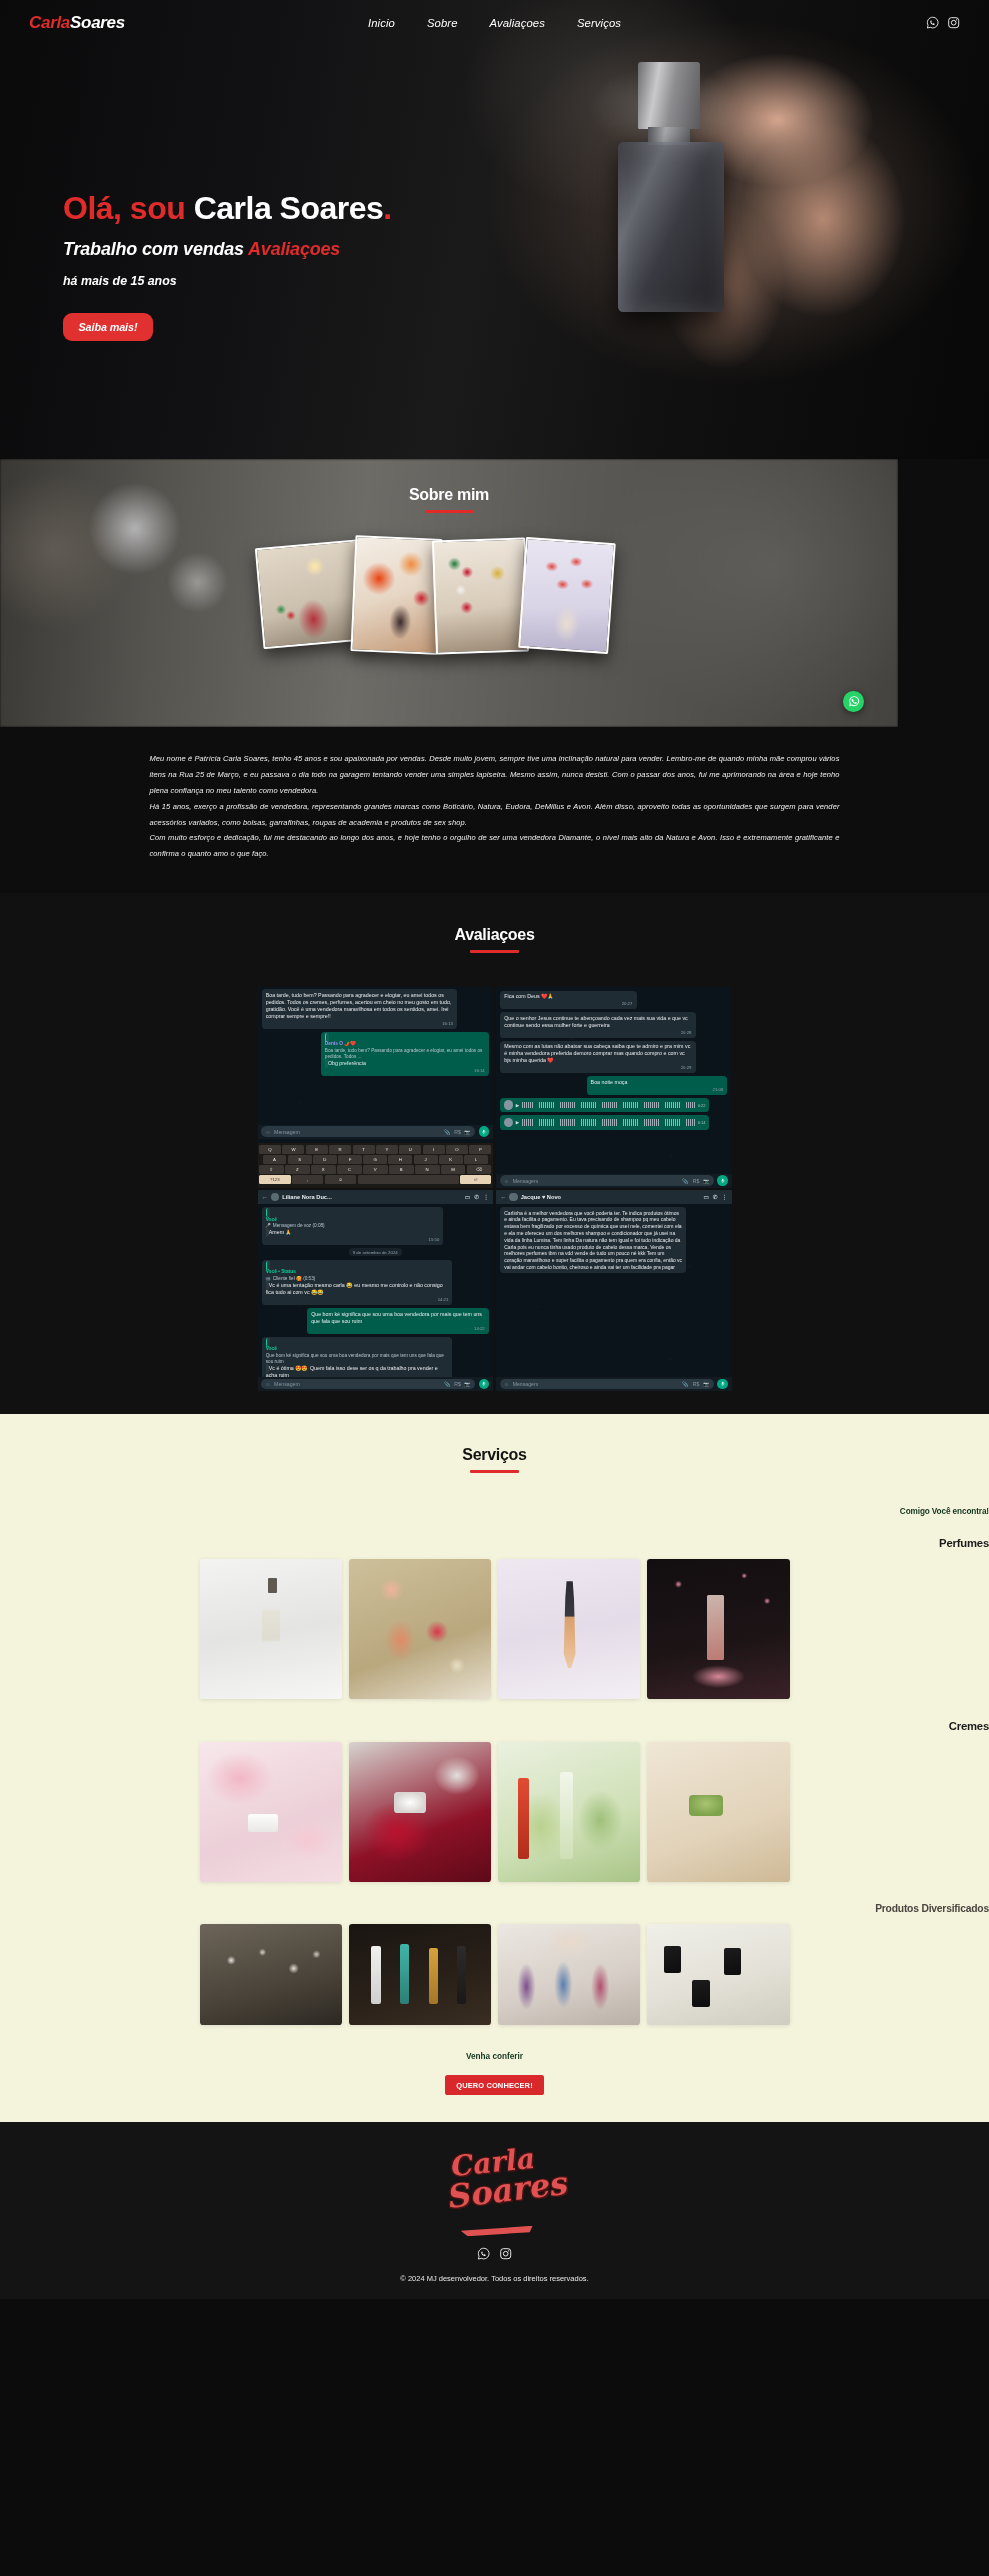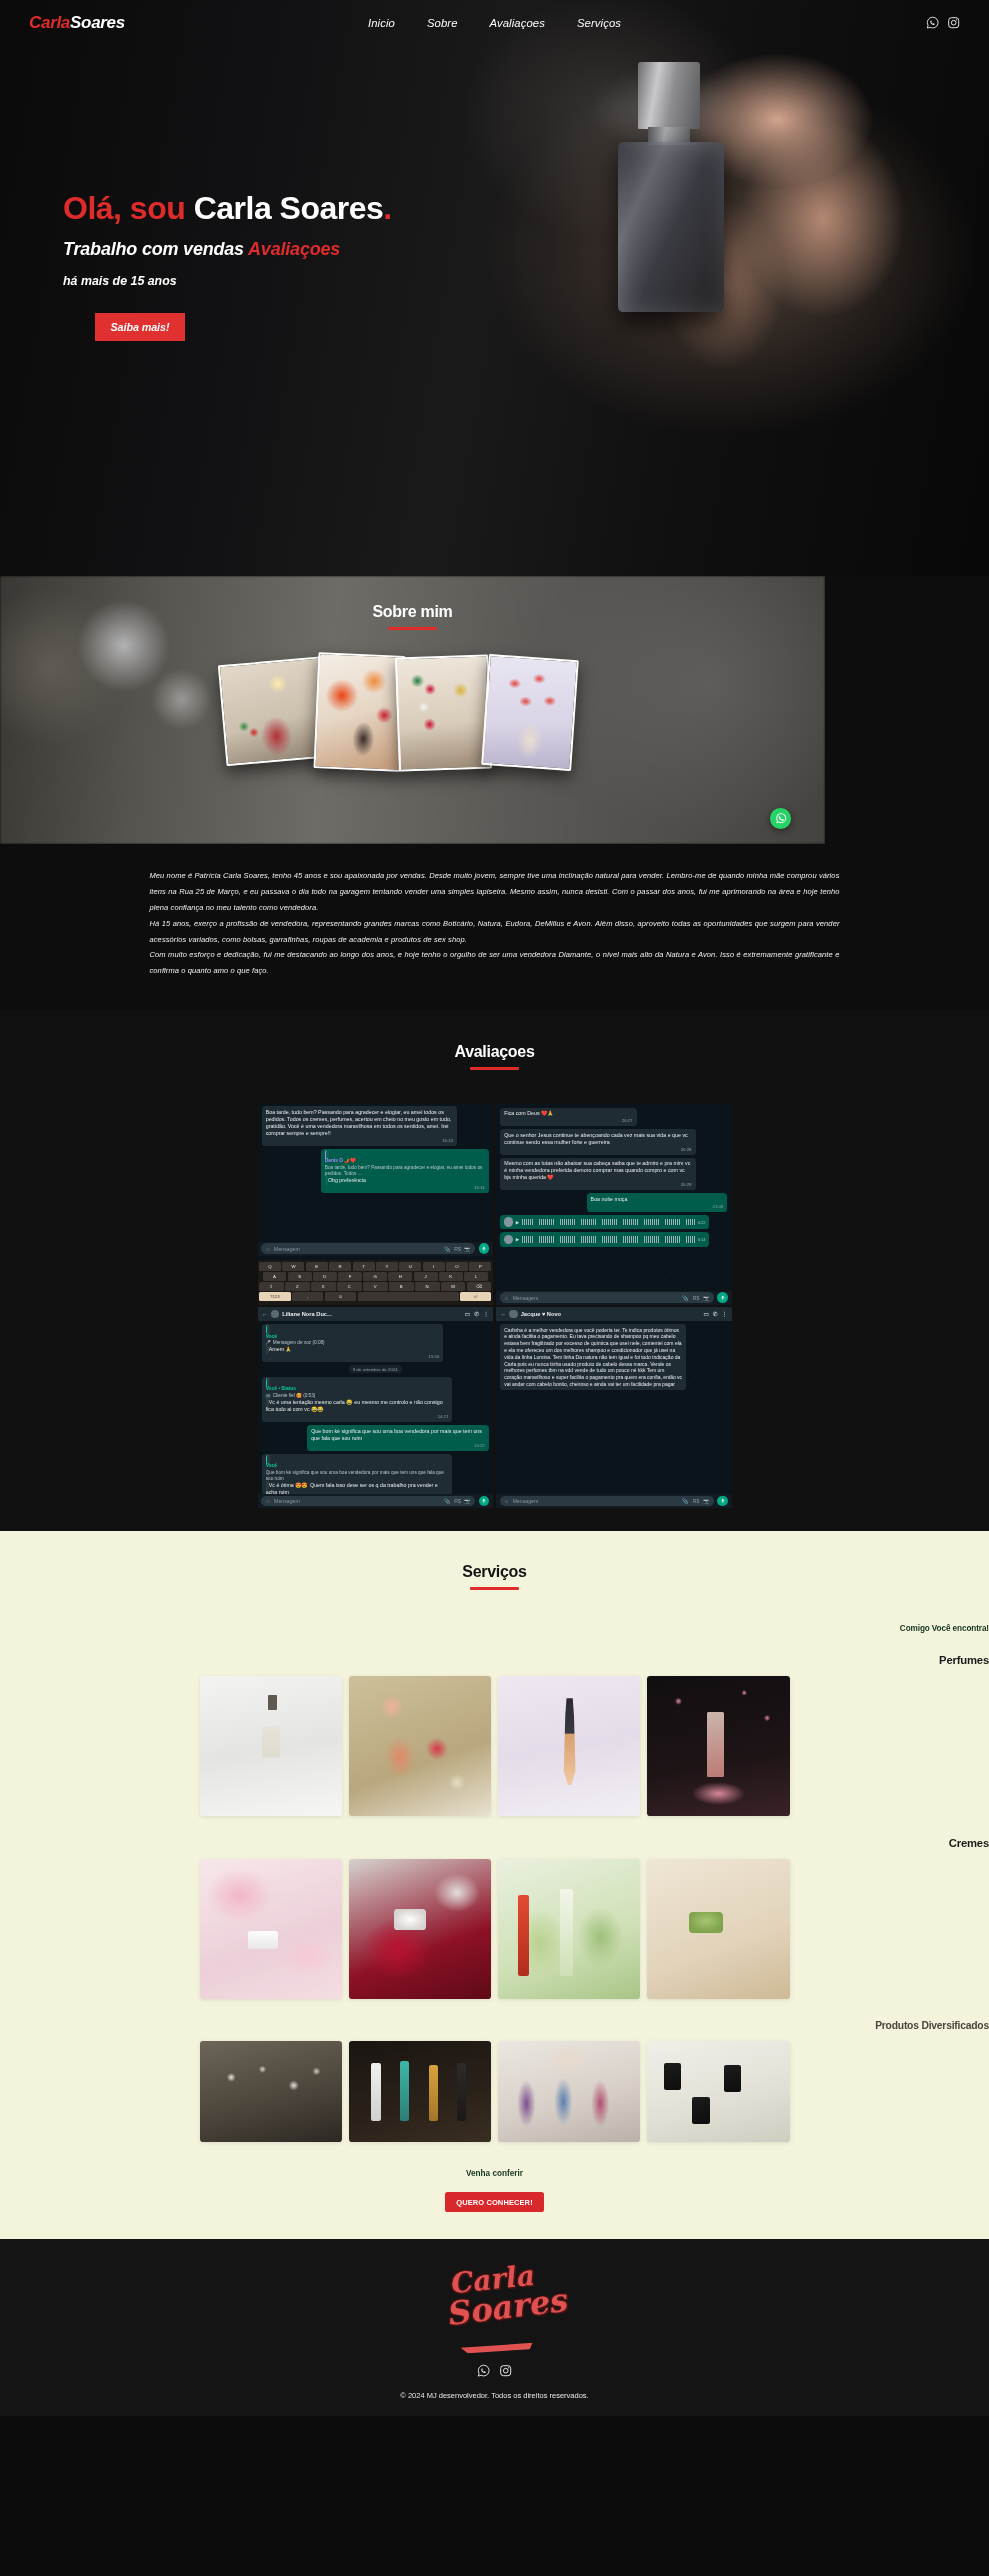--- a/index.html
+++ b/index.html
@@ -23,21 +23,21 @@
     position:absolute; left:50%; transform:translateX(-50%); }
   .main-nav a{
     color:#fff; text-decoration:none; font-size:11.3px; font-style:italic;
     letter-spacing:0.1px; white-space:nowrap;
   }
   .header-social{ margin-left:auto; display:flex; gap:7.2px; align-items:center; }
   .ico{ width:13.4px; height:13.4px; display:block; }
 
   
   .hero{
-    position:relative; width:989px; height:576px; overflow:hidden;
+    position:relative; width:989px; height:459px; overflow:hidden;
     background:#070707;
   }
   .hero-bg{
     position:absolute; inset:0;
     background:
       radial-gradient(ellipse 361px 268px at 74% 44%, rgba(120,95,80,.60), rgba(0,0,0,0) 68%),
       radial-gradient(ellipse 216px 175px at 62% 20%, rgba(180,170,160,.20), rgba(0,0,0,0) 70%),
       linear-gradient(100deg,#0a0a0b 0%, #121214 28%, #1b1a1a 48%, #111010 70%, #080808 100%);
   }
   .hero-hand{
@@ -81,29 +81,29 @@
   .hero .sub{
     margin-top:13.4px; font-size:18px; font-style:italic; font-weight:bold;
     letter-spacing:-0.2px;
   }
   .hero .sub .accent{ color:#e02b2b; }
   .hero .years{
     margin-top:13.4px; font-size:12.4px; font-style:italic; font-weight:bold;
   }
   .hero .btn-primary{
     display:inline-block; margin-top:25px;
-    background:#e0302f; color:#fff; border:0; border-radius:0;
+    background:#e0302f; color:#fff; border:0; border-radius:9px;
     padding:8.2px 15.5px; font-size:10.8px; font-weight:bold; font-style:italic;
-    cursor:pointer; letter-spacing:-0.1px;margin-left:32px;
+    cursor:pointer; letter-spacing:-0.1px;
   }
 
   
   .sobre{ position:relative; width:989px; background:#0d0d0d; }
   .sobre-top{
-    position:relative; width:825px; height:268px; overflow:hidden;
+    position:relative; width:898px; height:268px; overflow:hidden;
   }
   .sobre-top-bg{
     position:absolute; inset:0;
     background:
       radial-gradient(circle 72px at 15% 26%, rgba(240,240,245,.62), rgba(200,200,205,0) 64%),
       radial-gradient(circle 46px at 22% 46%, rgba(255,255,255,.38), rgba(255,255,255,0) 66%),
       radial-gradient(circle 113px at 6% 34%, rgba(130,120,110,.45), rgba(90,82,76,0) 70%),
       radial-gradient(ellipse 237px 206px at 86% 40%, rgba(120,118,114,.40), rgba(0,0,0,0) 74%),
       linear-gradient(95deg,#3a3834 0%, #56544f 18%, #6e6c67 40%, #5c5a56 62%, #45433f 100%);
     filter:blur(1.3px);

